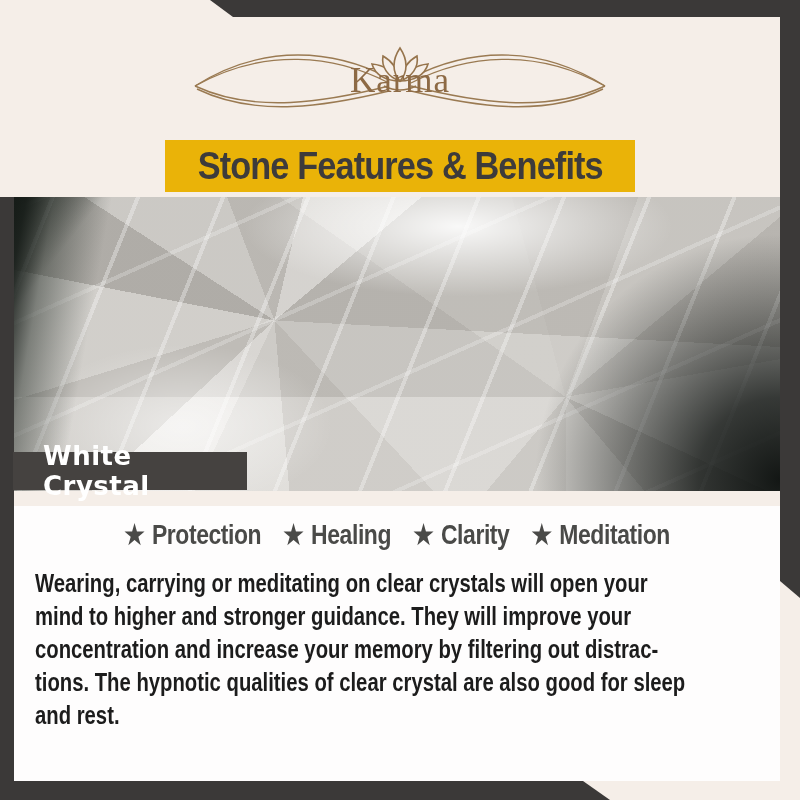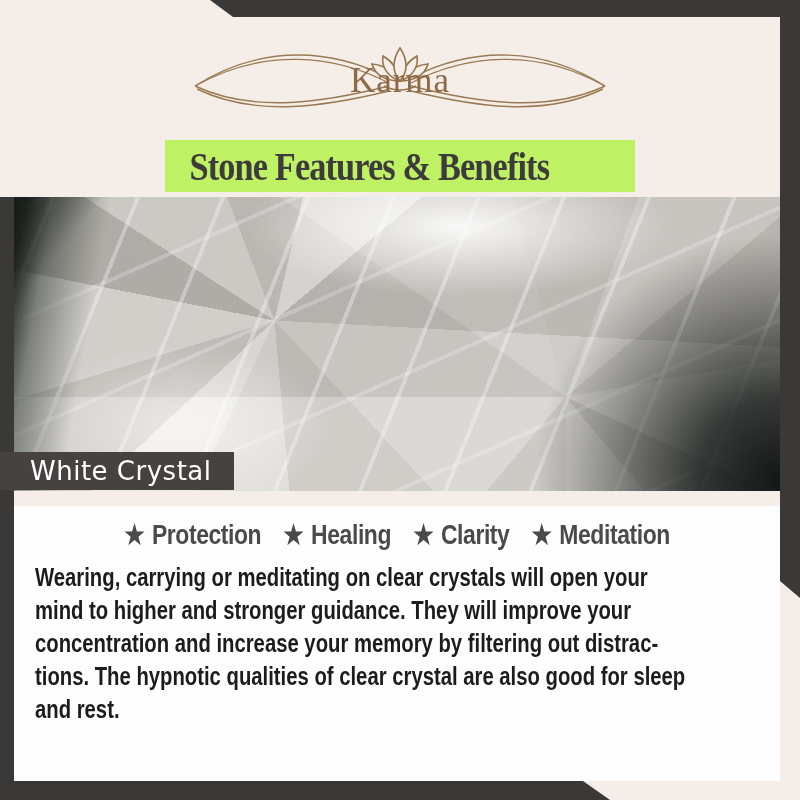--- a/index.html
+++ b/index.html
@@ -20,21 +20,21 @@
   .logo-wrap{position:absolute;left:0;top:36px;width:100%;height:86px;}
   .logo{position:relative;width:430px;height:84px;margin:0 auto;}
   .logo svg{position:absolute;left:0;top:0;width:430px;height:84px;}
   .brand-row{position:absolute;left:0;top:0;width:100%;height:100%;
     display:flex;align-items:center;justify-content:center;gap:92px;
     padding-top:6px;box-sizing:border-box;}
   .brand{font-family:"Liberation Serif",serif;font-size:35px;color:#8d6a45;letter-spacing:1px;}
 
   
   .title-box{position:absolute;left:165px;top:140px;width:470px;height:52px;
-    background:#bef264;display:flex;align-items:center;justify-content:flex-start;font-family:Liberation Serif, serif;}
+    background:#eab308;display:flex;align-items:center;justify-content:center;}
   .title-text{font-size:39px;font-weight:700;color:#3d3b3b;letter-spacing:-1px;
     white-space:nowrap;transform:scaleX(.88);transform-origin:center;}
 
   
   .photo{position:absolute;left:14px;top:197px;width:766px;height:294px;
     background-color:#ccc9c4;
     background-image:
       linear-gradient(100deg,#161c18 0%,rgba(22,28,24,.92) 1.5%,rgba(40,48,42,.5) 5%,rgba(60,66,60,0) 12%),
       radial-gradient(circle at 100% 96%,rgba(8,12,10,.95) 0%,rgba(14,18,16,.8) 10%,rgba(20,26,22,0) 30%),
       linear-gradient(128deg,rgba(20,26,21,.85) 0%,rgba(20,26,21,.5) 3%,rgba(20,26,21,0) 9%),
@@ -49,33 +49,33 @@
         rgba(232,230,227,.65) 168deg 205deg,rgba(183,180,175,.65) 205deg 248deg,
         rgba(211,209,205,.65) 248deg 292deg,rgba(194,191,186,.65) 292deg 330deg,
         rgba(220,218,214,.65) 330deg 360deg),
       conic-gradient(from 20deg at 72% 68%,
         #e5e3df 0 30deg,#b9b6b1 30deg 60deg,#dedcd8 60deg 95deg,
         #a8a5a0 95deg 120deg,#d6d4d0 120deg 160deg,#c0bdb8 160deg 200deg,
         #e9e7e4 200deg 250deg,#b2afaa 250deg 285deg,#d0cec9 285deg 325deg,
         #c6c3be 325deg 360deg);}
 
   
-  .stone-label{position:absolute;left:0;top:452px;width:234px;height:38px;
+  .stone-label{position:absolute;left:13px;top:452px;width:234px;height:38px;
     background:#454240;color:#ffffff;display:flex;align-items:center;
     padding-left:30px;box-sizing:border-box;
-    font-family:"DejaVu Sans",sans-serif;font-weight:400;font-size:26px;letter-spacing:.5px;}
+    font-family:"DejaVu Sans",sans-serif;font-weight:700;font-size:26px;letter-spacing:.5px;}
 
   
   .panel{position:absolute;left:14px;top:506px;width:766px;height:275px;background:#fefdfd;}
   .features-row{margin-top:14px;display:flex;justify-content:center;gap:26px;
     transform:scaleX(.85);transform-origin:center;white-space:nowrap;}
   .feature{display:flex;align-items:center;gap:9px;
     font-size:27px;font-weight:700;color:#4a4a48;letter-spacing:-0.5px;}
   .star{font-size:27px;line-height:1;}
-  .para{margin:10px 12px 0 21px;}
+  .para{margin:16px 12px 0 21px;}
   .para-line{font-size:26px;font-weight:700;color:#1c1c1c;line-height:33px;
     white-space:nowrap;transform:scaleX(.78);transform-origin:left center;letter-spacing:0;}
 </style>
 </head>
 <body>
 
 <div class="canvas">
 
   <div class="bar bar-top"></div>
   <div class="bar bar-right"></div>

